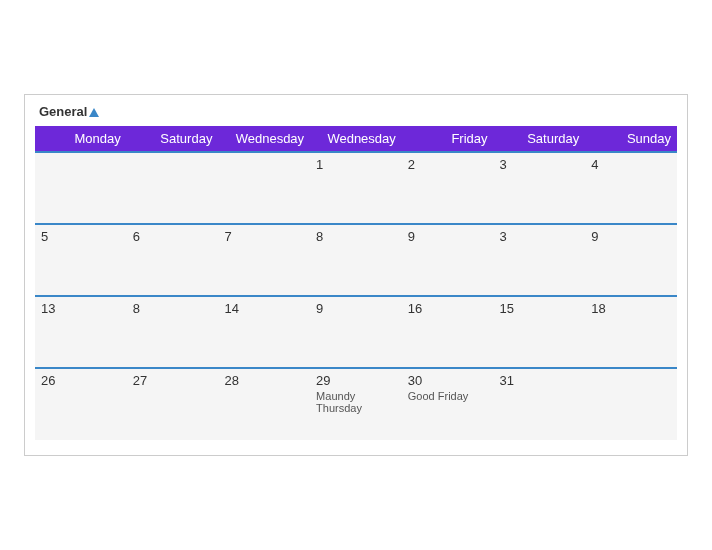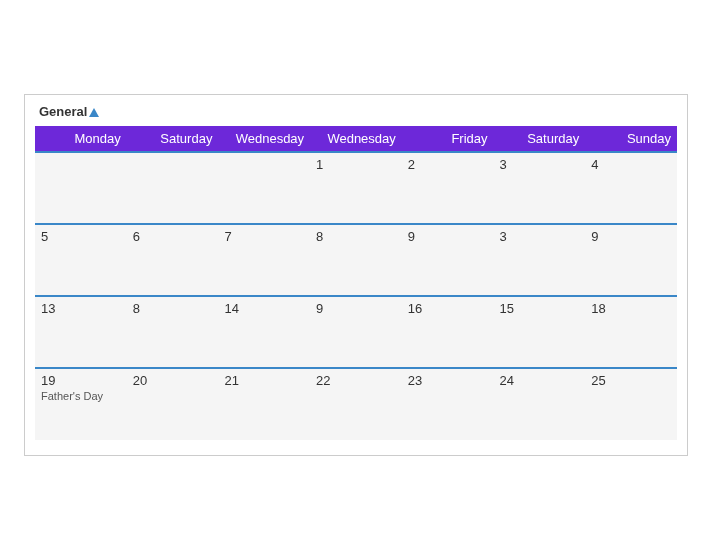--- a/index.html
+++ b/index.html
@@ -185,37 +185,36 @@
           </td>
           <td>
             <span class="day-num">15</span>
           </td>
           <td>
             <span class="day-num">18</span>
           </td>
         </tr>
         <tr>
           <td>
-            <span class="day-num">19</span>
-            <span class="holiday">Father's Day</span>
-          </td>
-          <td>
-            <span class="day-num">20</span>
-          </td>
-          <td>
-            <span class="day-num">21</span>
-          </td>
-          <td>
-            <span class="day-num">22</span>
-          </td>
-          <td>
-            <span class="day-num">23</span>
-          </td>
-          <td>
-            <span class="day-num">24</span>
-          </td>
-          <td>
-            <span class="day-num">25</span>
-          </td>
+            <span class="day-num">26</span>
+          </td>
+          <td>
+            <span class="day-num">27</span>
+          </td>
+          <td>
+            <span class="day-num">28</span>
+          </td>
+          <td>
+            <span class="day-num">29</span>
+            <span class="holiday">Maundy Thursday</span>
+          </td>
+          <td>
+            <span class="day-num">30</span>
+            <span class="holiday">Good Friday</span>
+          </td>
+          <td>
+            <span class="day-num">31</span>
+          </td>
+          <td class="empty-cell"></td>
         </tr>
       </tbody>
   </table>
 </div>
 
 </body></html>

